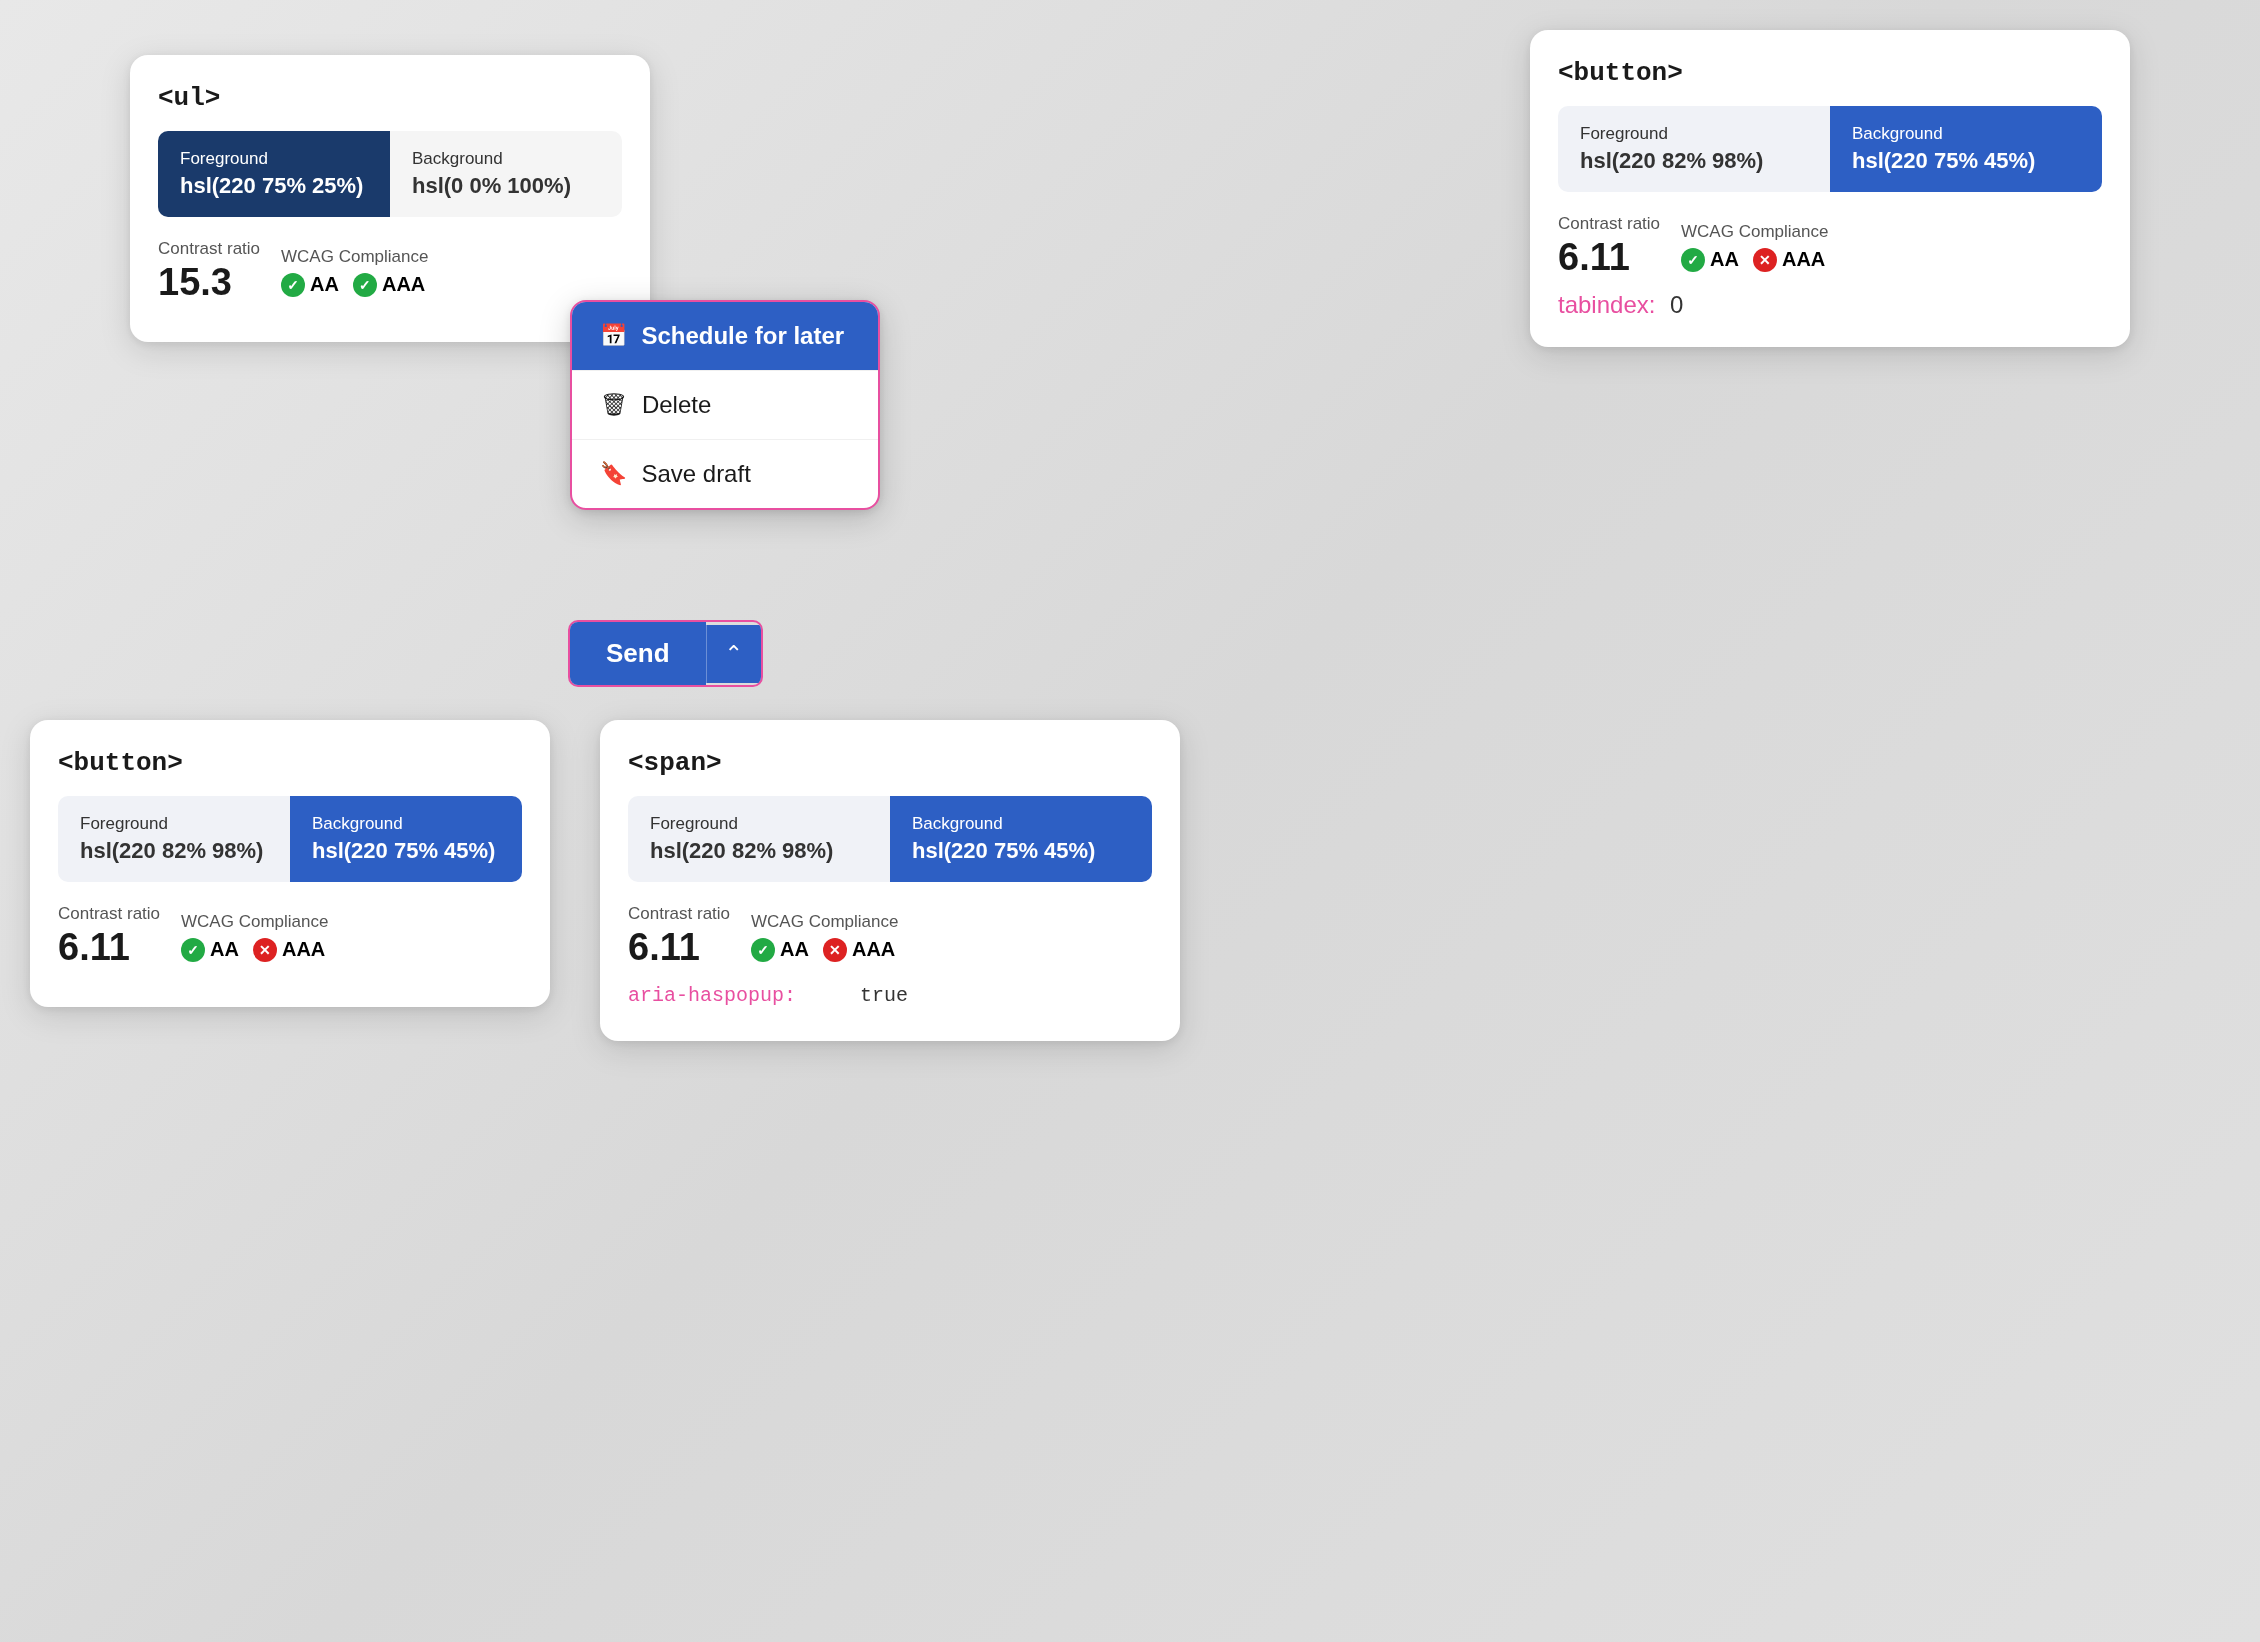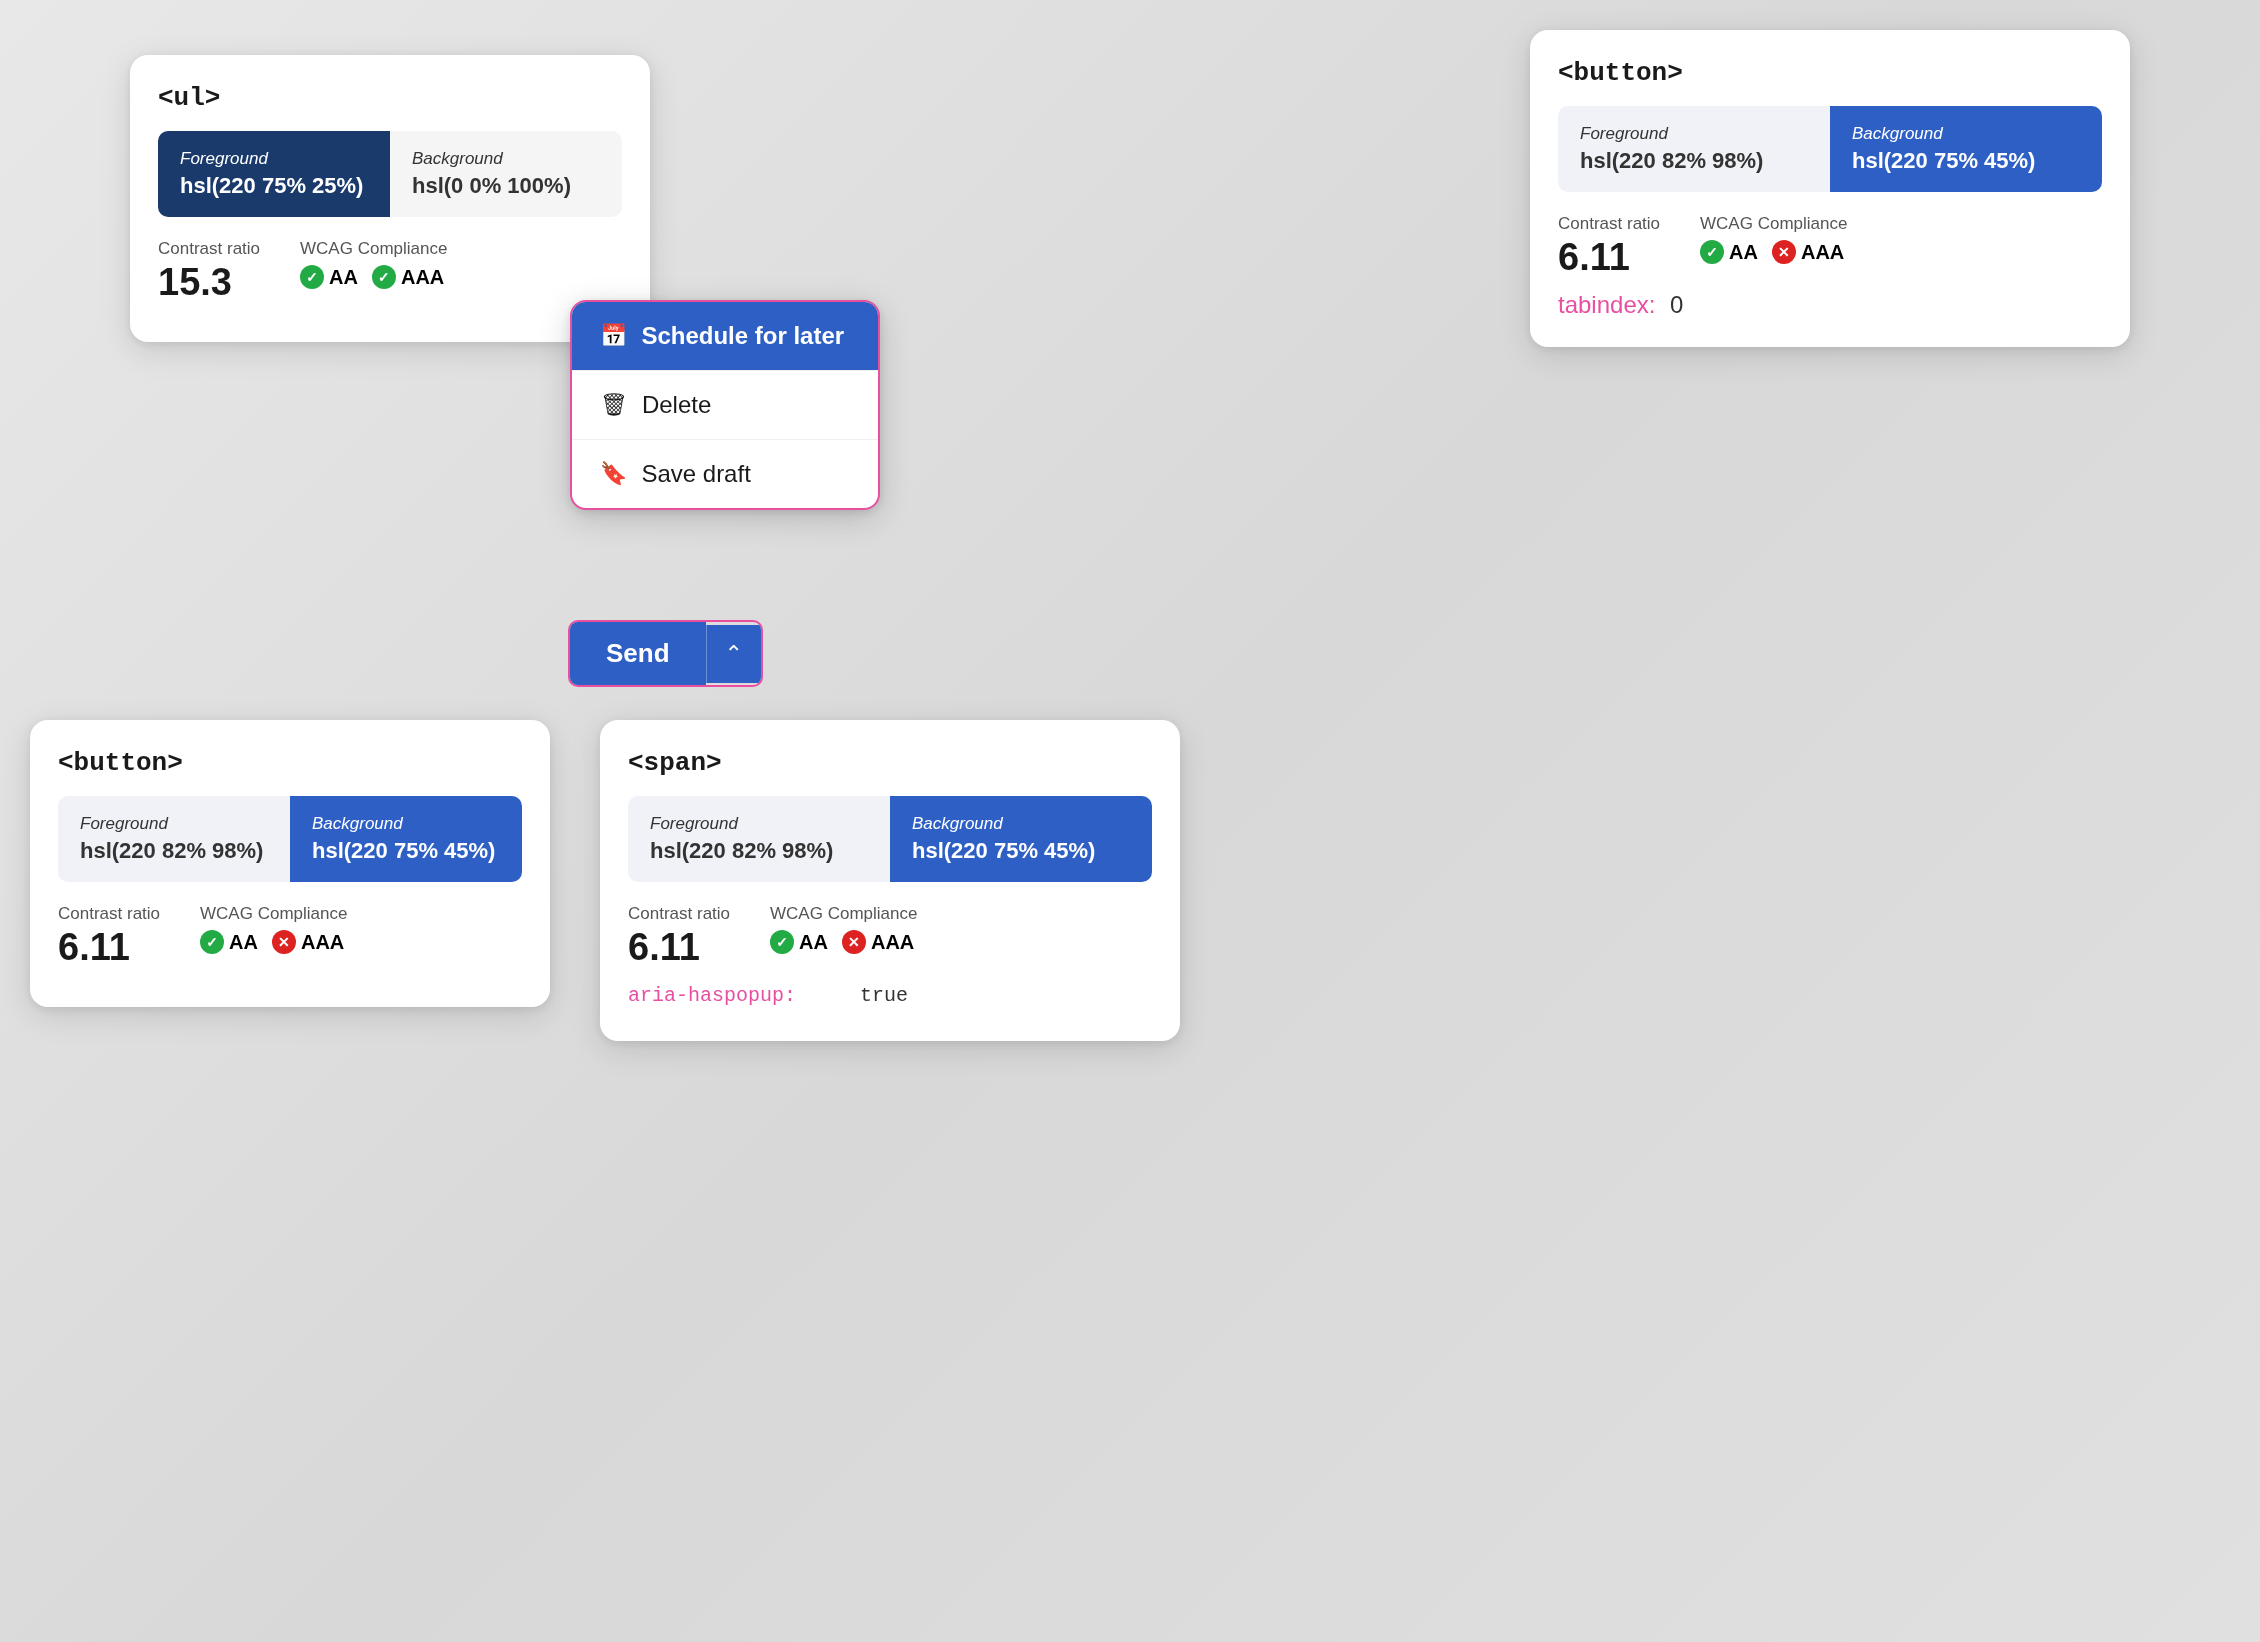--- a/index.html
+++ b/index.html
@@ -39,21 +39,20 @@
 
     .swatch {
       padding: 18px 22px;
       flex: 1;
     }
 
     .swatch-label {
       font-size: 17px;
       color: #555;
       margin-bottom: 4px;
-      font-style: italic;
     }
 
     .swatch-value {
       font-size: 22px;
       font-weight: 700;
     }
 
     .swatch.dark {
       background: #1a3a6b;
     }
@@ -81,22 +80,22 @@
     .swatch.lightgray {
       background: #f0f2f7;
     }
     .swatch.lightgray .swatch-label,
     .swatch.lightgray .swatch-value {
       color: #333;
     }
 
     .metrics-row {
       display: flex;
-      gap: 40px;
-      align-items: flex-start;
+      gap: 21px;
+      align-items: center;
       margin-bottom: 10px;
     }
 
     .metric-group {}
     .metric-label {
       font-size: 17px;
       color: #555;
       margin-bottom: 2px;
     }
     .metric-value {

